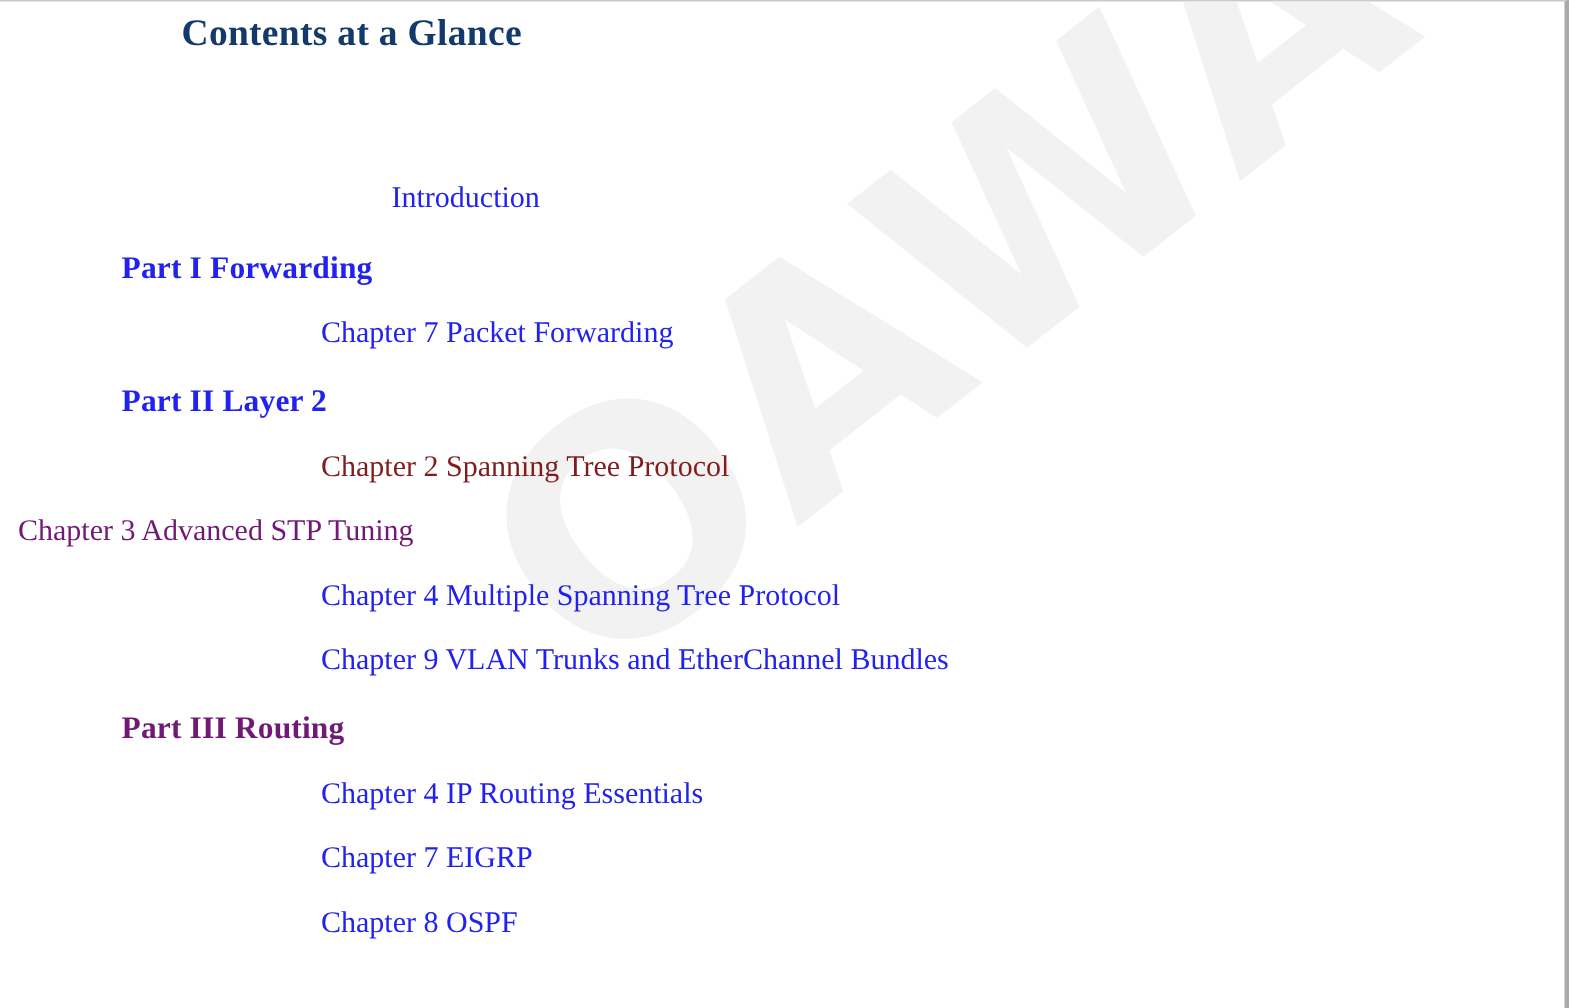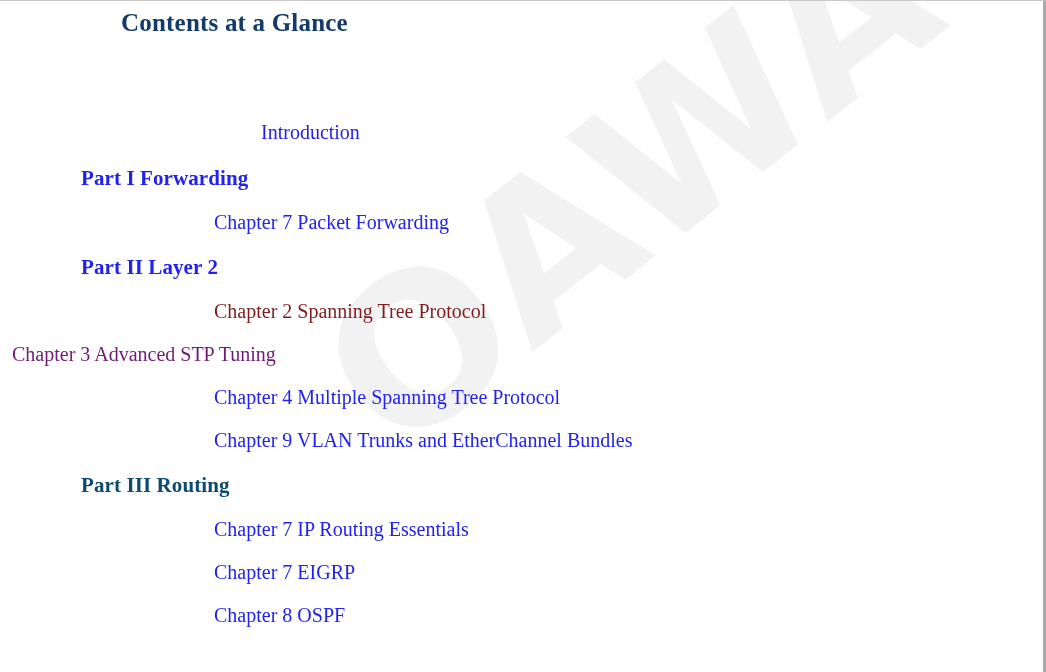--- a/index.html
+++ b/index.html
@@ -128,21 +128,21 @@
 
     <ul class="toc-list">
         <li class="toc-entry level-front" style="color: rgb(34, 34, 238);">Introduction</li>
         <li class="toc-entry level-part" style="color: rgb(34, 34, 238);">Part I Forwarding</li>
         <li class="toc-entry level-chapter" style="color: rgb(34, 34, 238);">Chapter 7 Packet Forwarding</li>
         <li class="toc-entry level-part" style="color: rgb(34, 34, 238);">Part II Layer 2</li>
         <li class="toc-entry level-chapter" style="color: #7f1d1d;">Chapter 2 Spanning Tree Protocol</li>
         <li class="toc-entry level-chapter" style="color: #701a75; padding-left: 12px;">Chapter 3 Advanced STP Tuning</li>
         <li class="toc-entry level-chapter" style="color: rgb(34, 34, 238);">Chapter 4 Multiple Spanning Tree Protocol</li>
         <li class="toc-entry level-chapter" style="color: rgb(34, 34, 238);">Chapter 9 VLAN Trunks and EtherChannel Bundles</li>
-        <li class="toc-entry level-part" style="color: #0c4a6e;">Part III Routing</li>
-        <li class="toc-entry level-chapter" style="color: rgb(34, 34, 238);">Chapter 7 IP Routing Essentials</li>
+        <li class="toc-entry level-part" style="color: #701a75;">Part III Routing</li>
+        <li class="toc-entry level-chapter" style="color: rgb(34, 34, 238);">Chapter 4 IP Routing Essentials</li>
         <li class="toc-entry level-chapter" style="color: rgb(34, 34, 238);">Chapter 7 EIGRP</li>
         <li class="toc-entry level-chapter" style="color: rgb(34, 34, 238);">Chapter 8 OSPF</li>
       </ul>
 
   </div>
 
 </div>
 
 </body></html>

